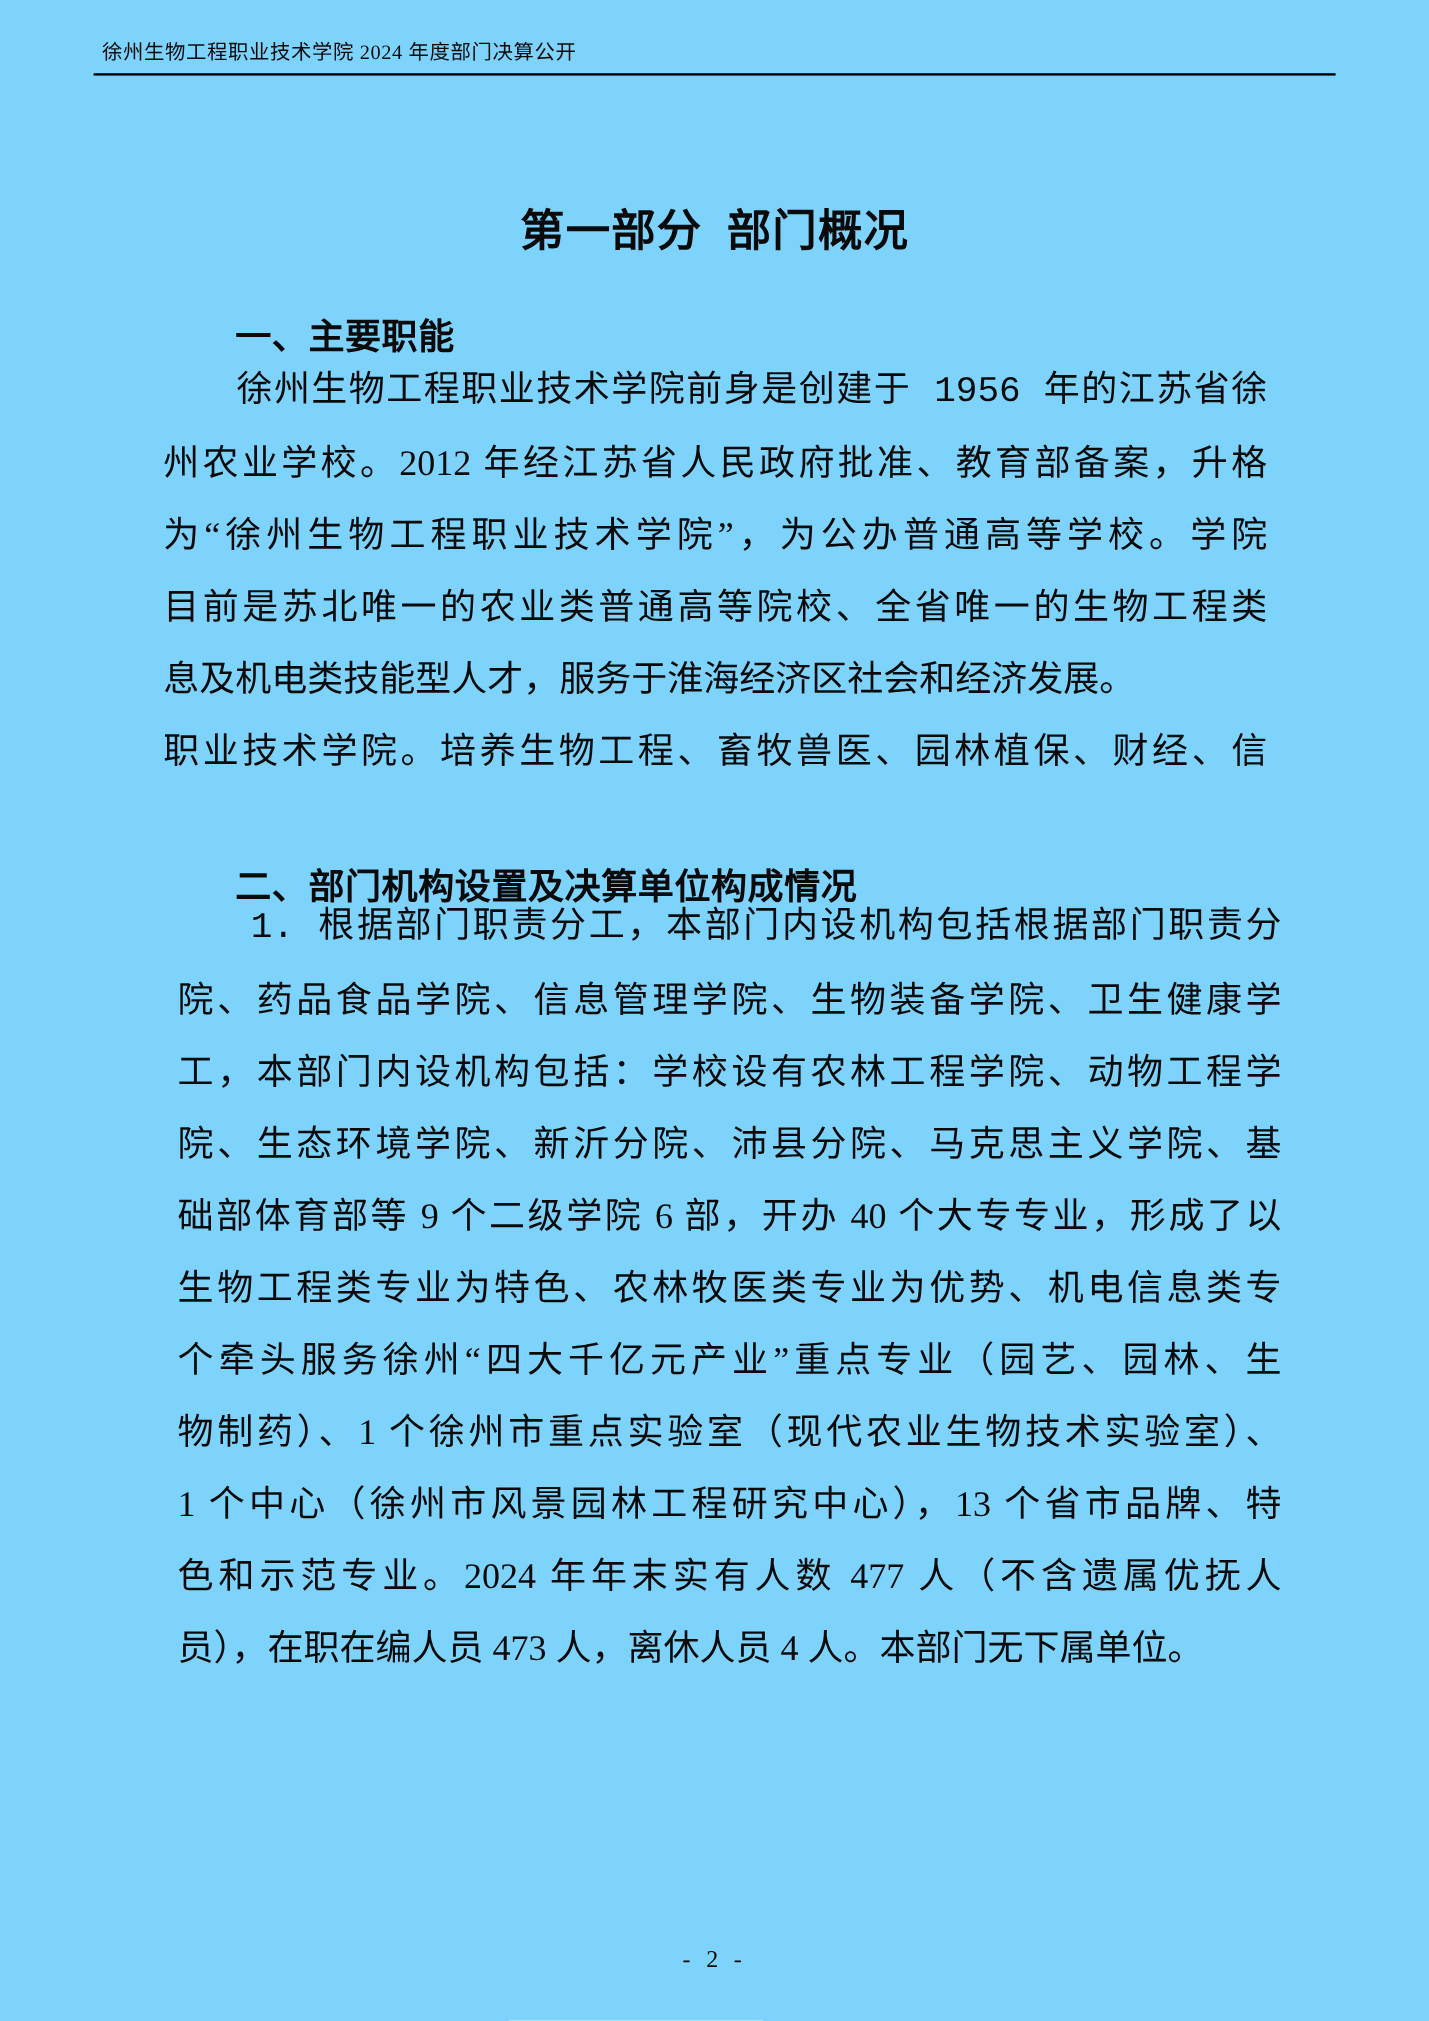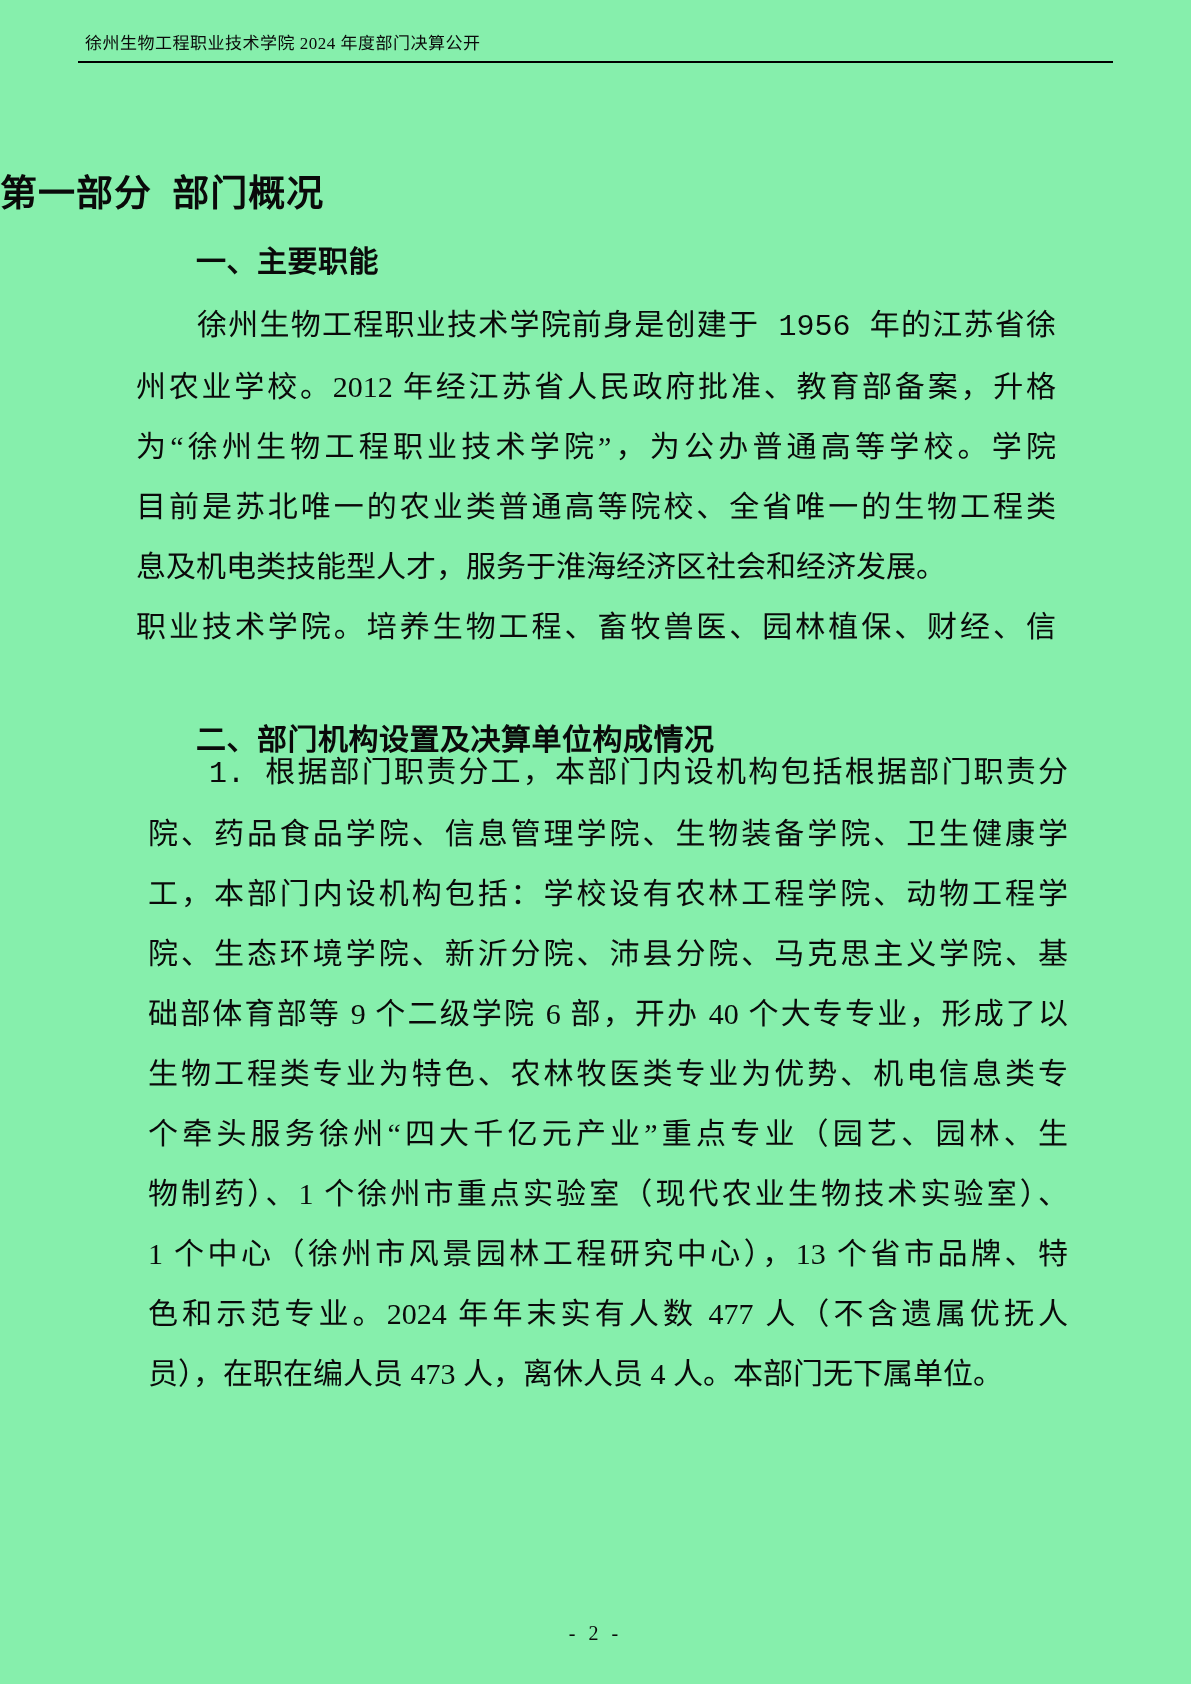--- a/index.html
+++ b/index.html
@@ -5,21 +5,21 @@
   html, body {
     margin: 0;
     padding: 0;
     background: #ffffff;
   }
   .page {
     position: relative;
     width: 1191px;
     height: 1684px;
     margin: 0 auto;
-    background: #86efac;
+    background: #7dd3fc;
     color: #0a0a0a;
     font-family: "Liberation Serif", "DejaVu Serif", serif;
     overflow: hidden;
   }
   .header-text {
     position: absolute;
     top: 33px;
     left: 85px;
     width: 1028px;
     font-size: 17px;
@@ -34,38 +34,39 @@
     width: 1035px;
     height: 2px;
     background: #000000;
   }
   .doc-title {
     position: absolute;
     top: 168px;
     left: 0;
     width: 1191px;
     margin: 0;
+    text-align: center;
     font-size: 37px;
     line-height: 52px;
     font-weight: bold;
     word-spacing: 10px;
     letter-spacing: 1px;
     font-family: "Liberation Serif", "DejaVu Serif", serif;
   }
   .sec-heading {
     position: absolute;
     left: 196px;
     margin: 0;
     font-size: 30px;
     line-height: 36px;
     font-weight: bold;
     letter-spacing: 0.5px;
     font-family: "Liberation Sans", "DejaVu Sans", sans-serif;
   }
-  #heading-1 { top: 244px; }
+  #heading-1 { top: 264px; }
   #heading-2 { top: 722px; }
   .para {
     position: absolute;
     left: 136px;
     width: 920px;
   }
   #para-1 { top: 297px; }
   #para-2 { top: 744px; margin-left: 12px; }
   .line {
     height: 60px;

